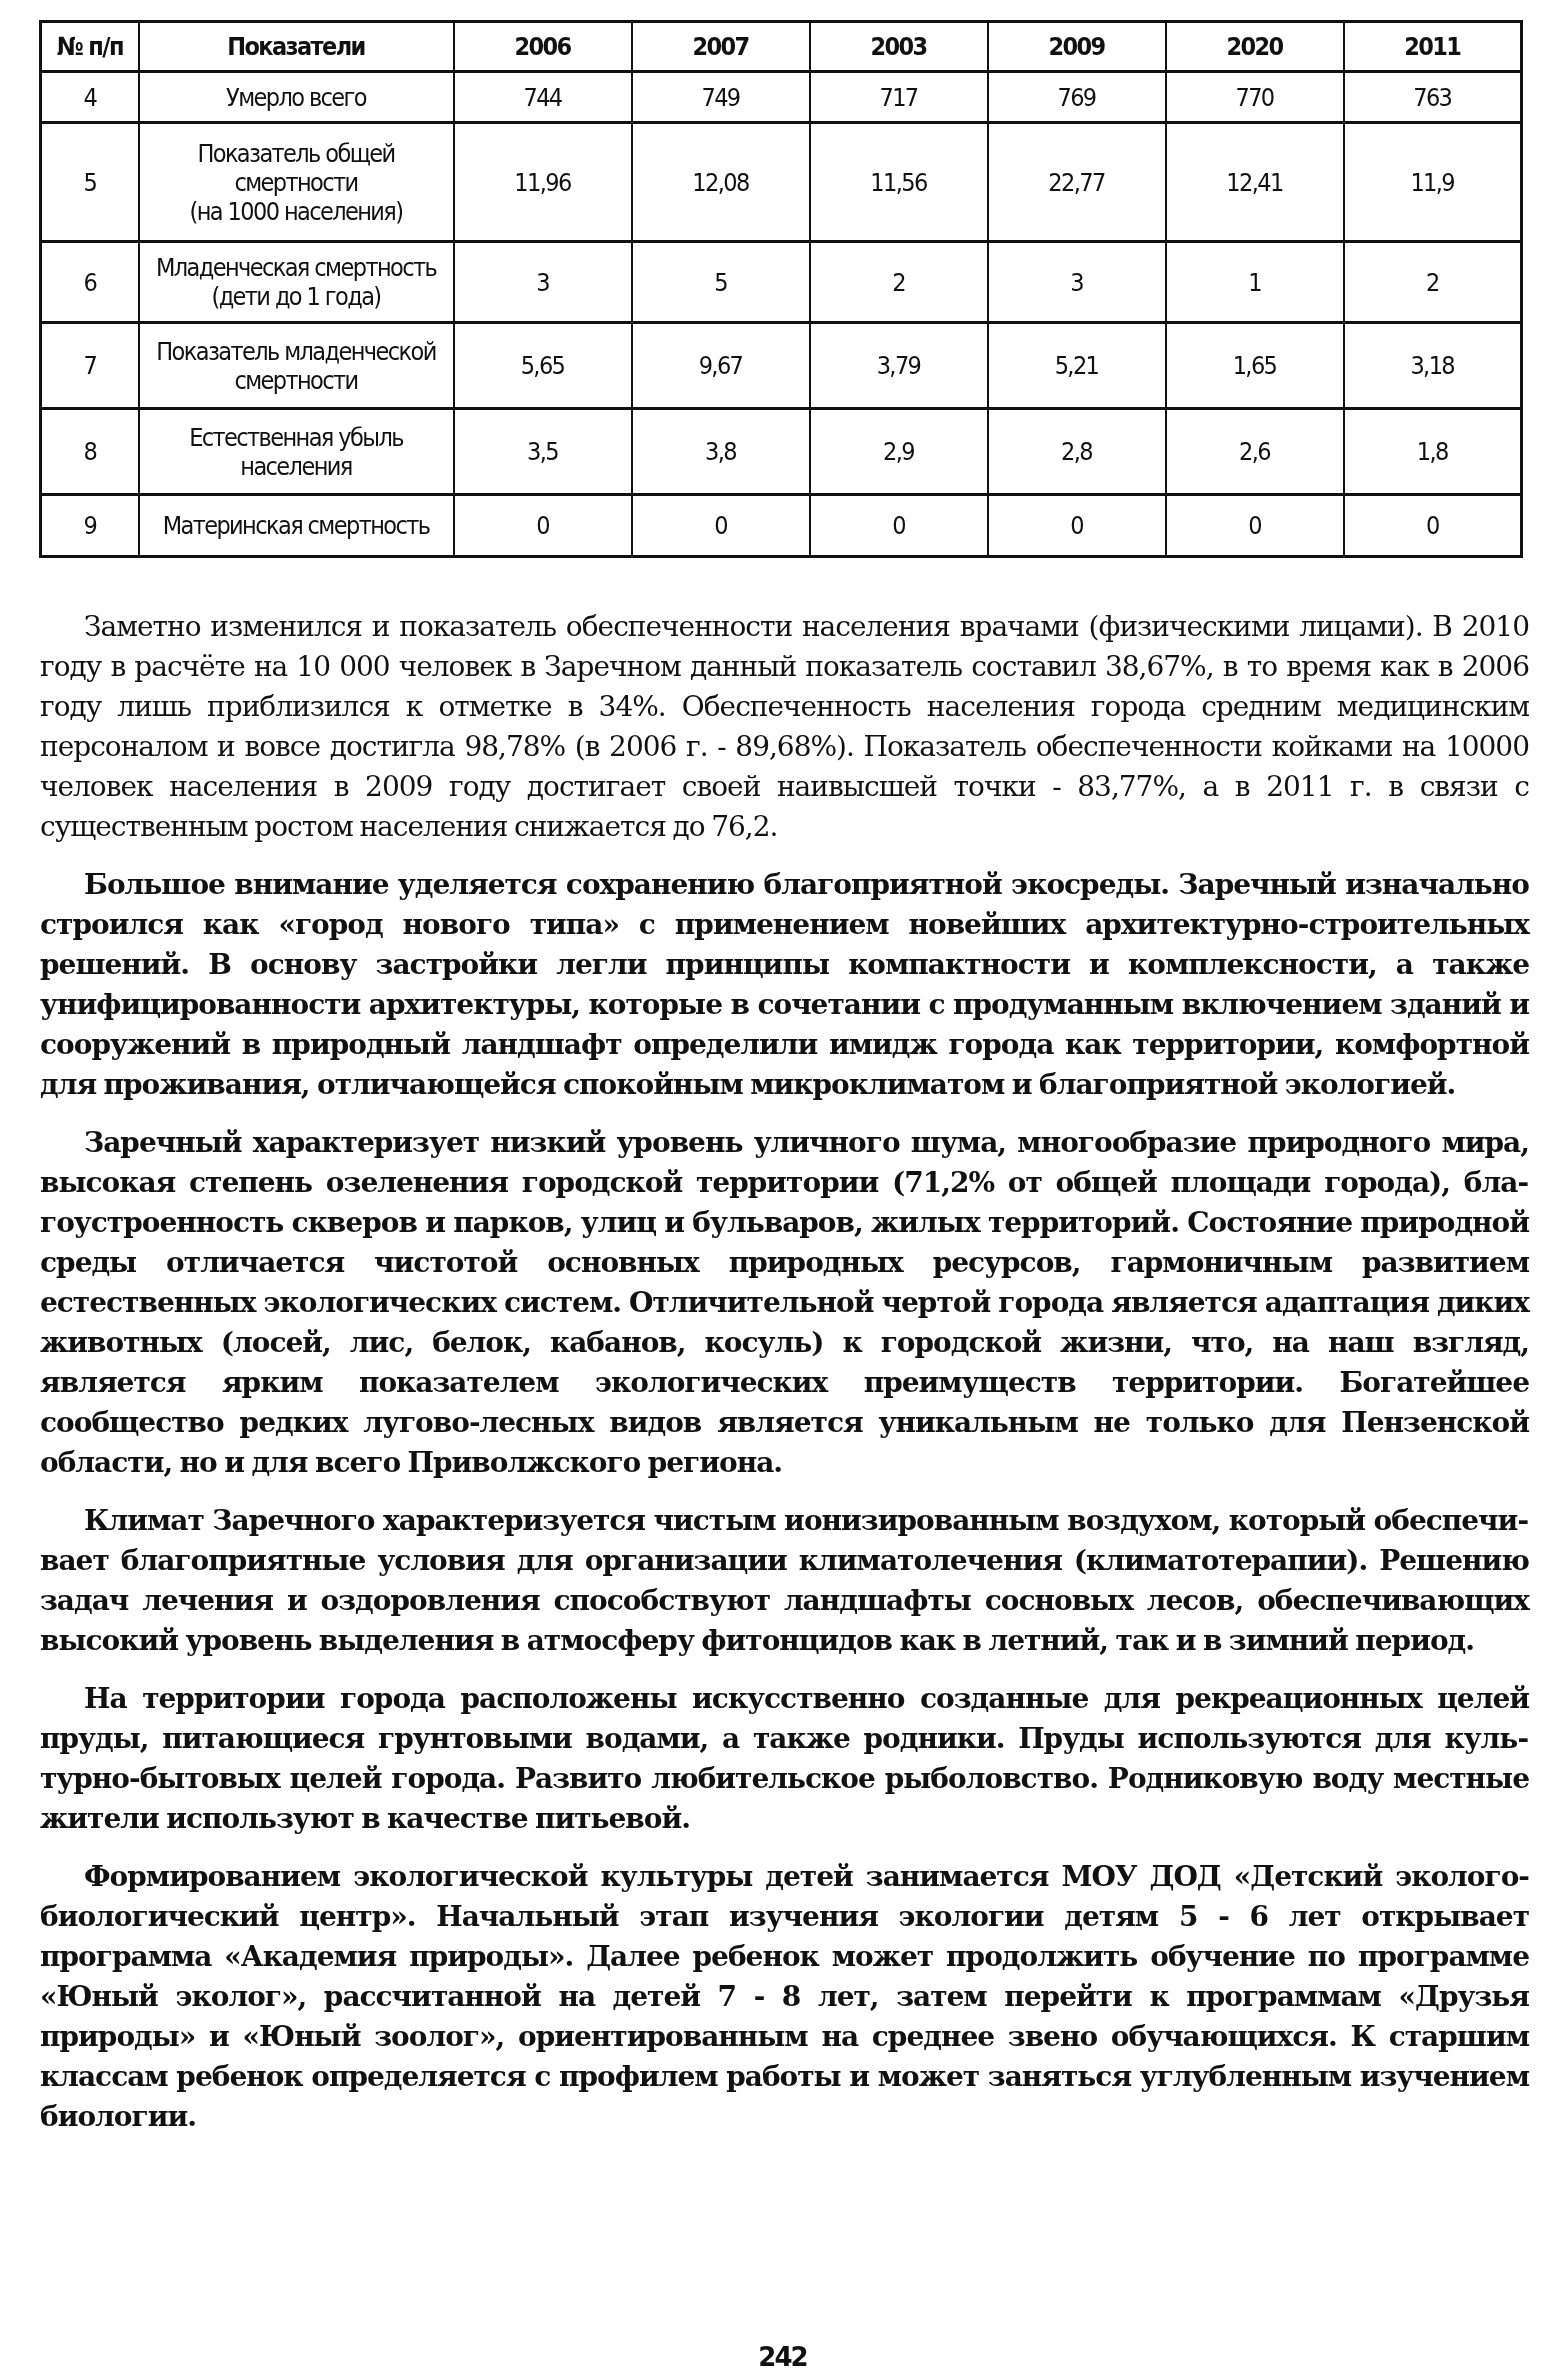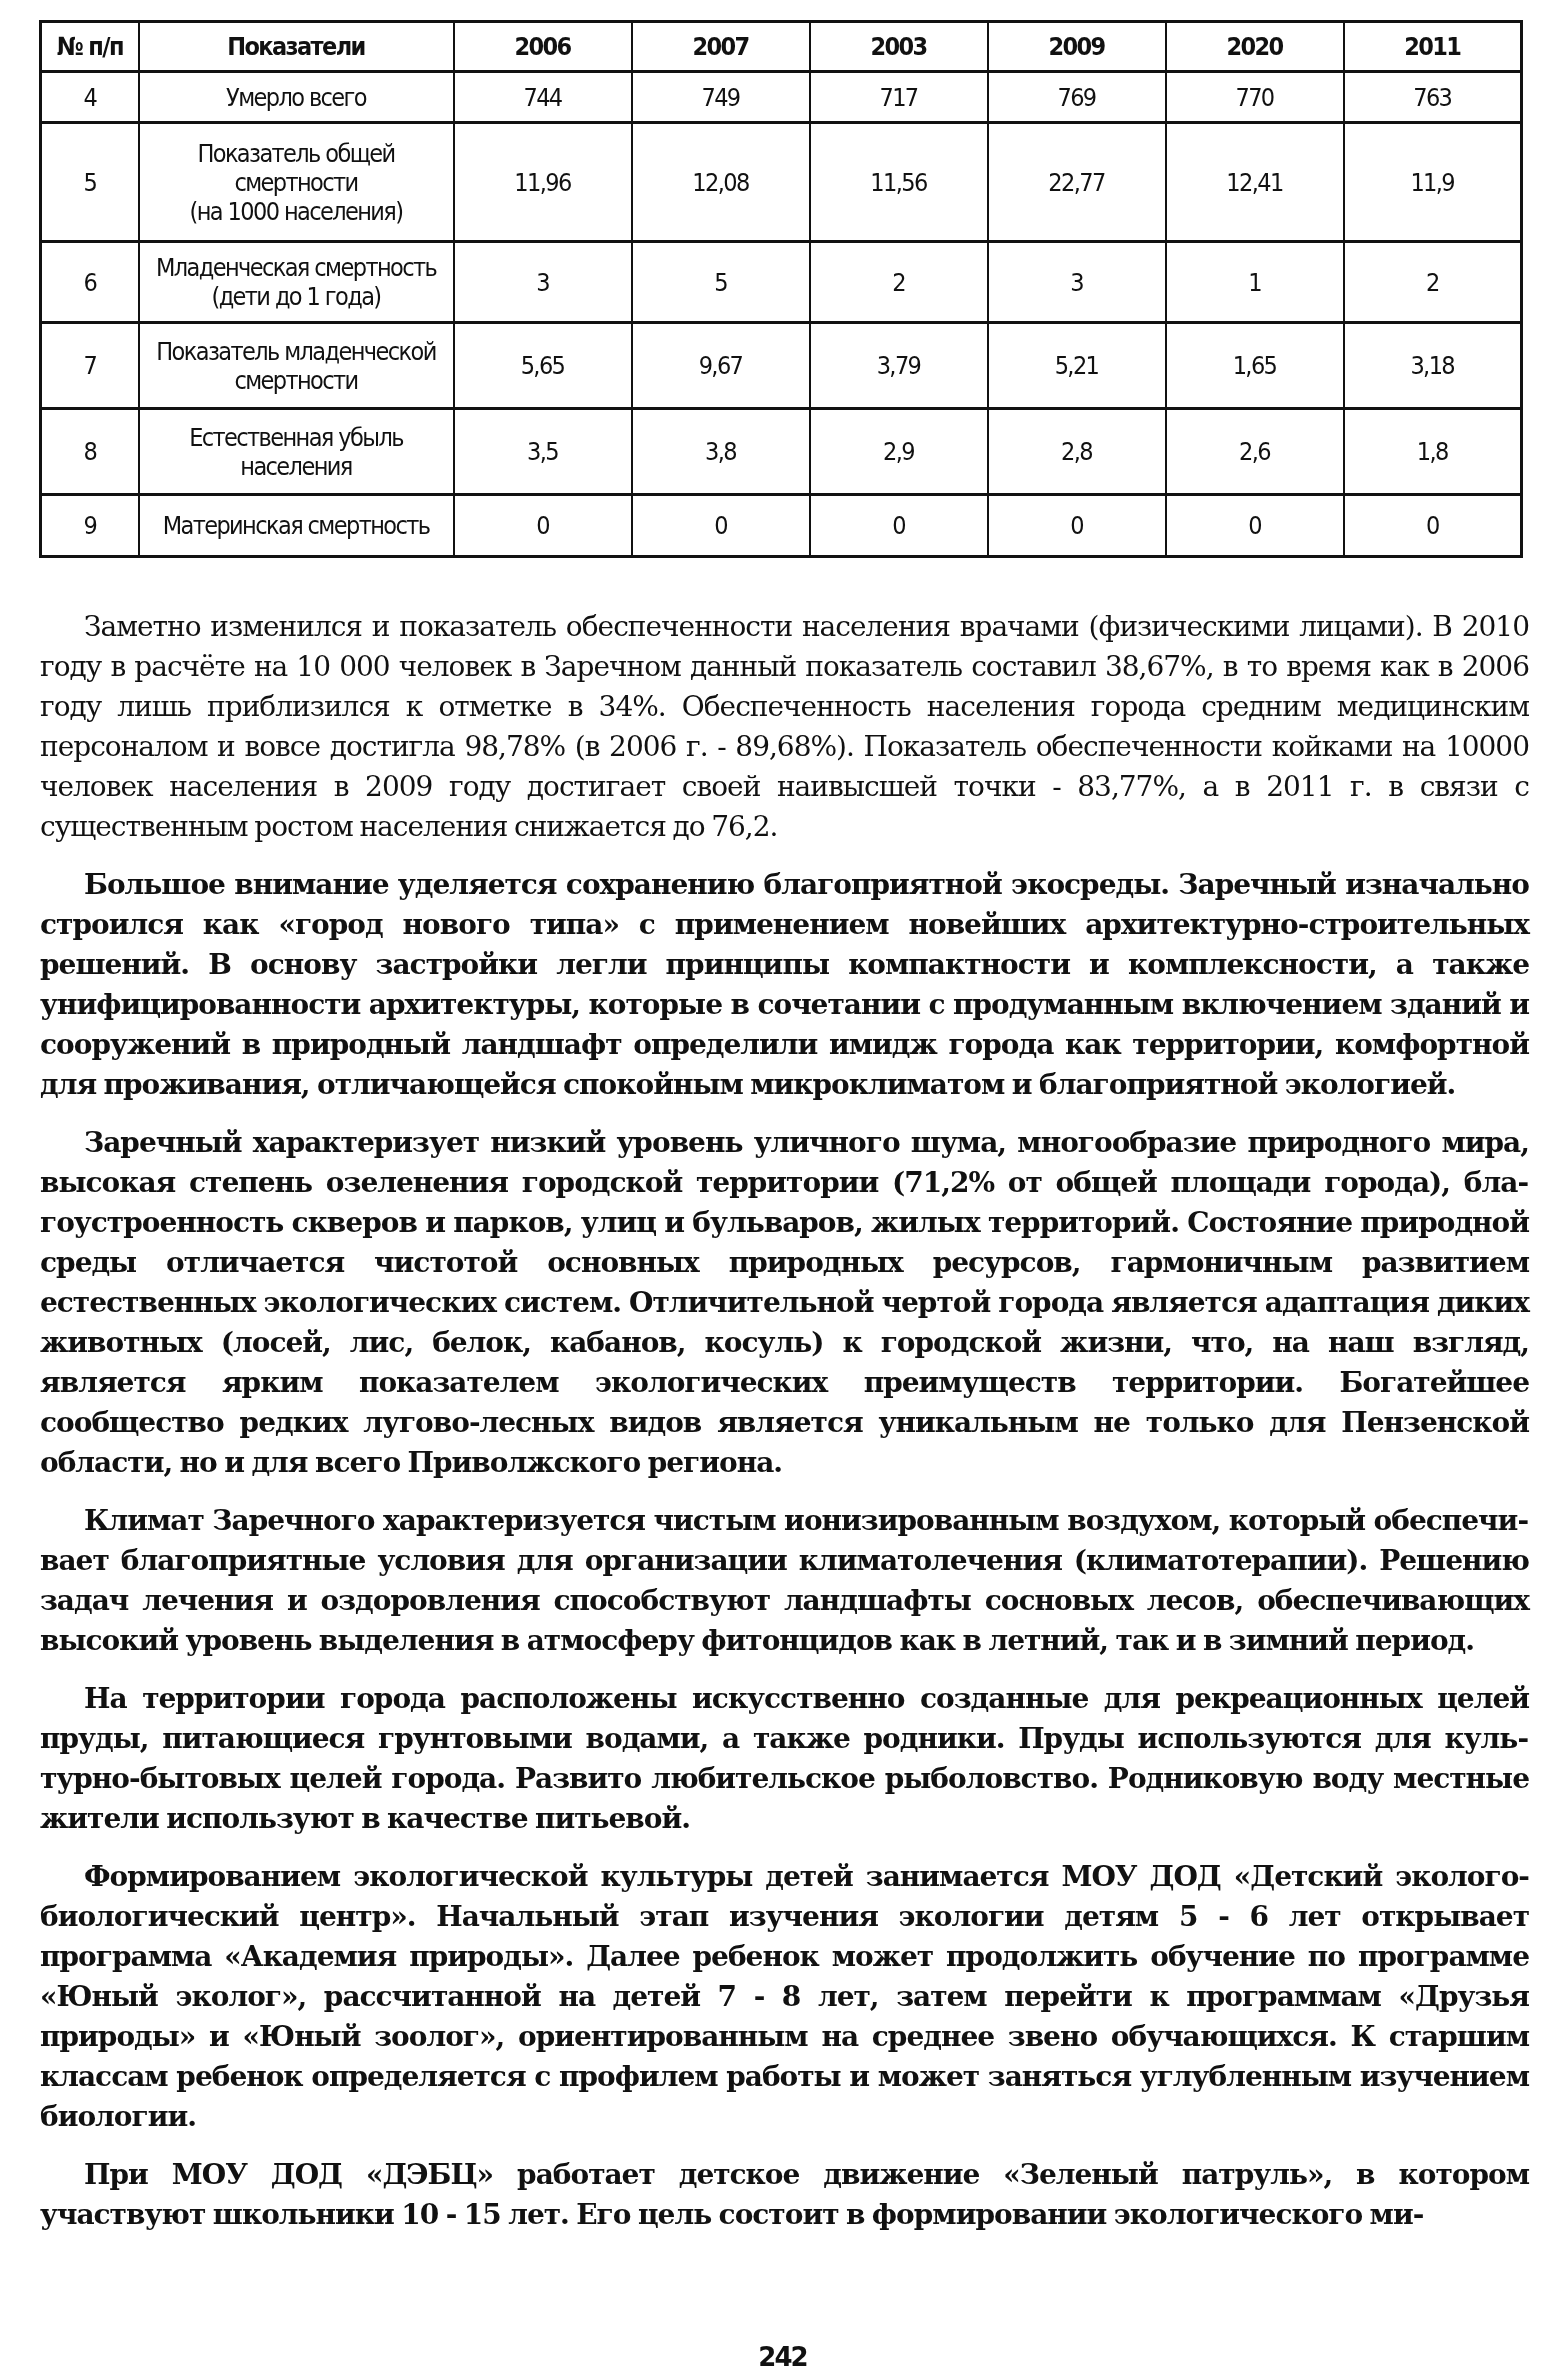--- a/index.html
+++ b/index.html
@@ -130,17 +130,16 @@
   </table>
 </div>
 
 <div class="text">
   <p>Заметно изменился и показатель обеспеченности населения врачами (физическими лицами). В 2010 году в расчёте на 10 000 человек в Заречном данный показатель составил 38,67%, в то время как в 2006 году лишь приблизился к отметке в 34%. Обеспеченность населения города средним медицинским персоналом и вовсе достигла 98,78% (в 2006 г. - 89,68%). Показатель обеспеченности койками на 10000 человек населения в 2009 году до­стигает своей наивысшей точки - 83,77%, а в 2011 г. в связи с существенным ростом насе­ления снижается до 76,2.</p>
   <p>Большое внимание уделяется сохранению благоприятной экосреды. Заречный изна­чально строился как «город нового типа» с применением новейших архитектурно-строи­тельных решений. В основу застройки легли принципы компактности и комплексности, а также унифицированности архитектуры, которые в сочетании с продуманным включе­нием зданий и сооружений в природный ландшафт определили имидж города как терри­тории, комфортной для проживания, отличающейся спокойным микроклиматом и благо­приятной экологией.</p>
   <p>Заречный характеризует низкий уровень уличного шума, многообразие природного мира, высокая степень озеленения городской территории (71,2% от общей площади города), бла­гоустроенность скверов и парков, улиц и бульваров, жилых территорий. Состояние при­родной среды отличается чистотой основных природных ресурсов, гармоничным разви­тием естественных экологических систем. Отличительной чертой города является адапта­ция диких животных (лосей, лис, белок, кабанов, косуль) к городской жизни, что, на наш взгляд, является ярким показателем экологических преимуществ территории. Богатейшее сообщество редких лугово-лесных видов является уникальным не только для Пензенской области, но и для всего Приволжского региона.</p>
   <p>Климат Заречного характеризуется чистым ионизированным воздухом, который обеспечи­вает благоприятные условия для организации климатолечения (климатотерапии). Решению задач лечения и оздоровления способствуют ландшафты сосновых лесов, обеспечивающих высокий уровень выделения в атмосферу фитонцидов как в летний, так и в зимний период.</p>
   <p>На территории города расположены искусственно созданные для рекреационных целей пруды, питающиеся грунтовыми водами, а также родники. Пруды используются для куль­турно-бытовых целей города. Развито любительское рыболовство. Родниковую воду мест­ные жители используют в качестве питьевой.</p>
   <p>Формированием экологической культуры детей занимается МОУ ДОД «Детский эко­лого-биологический центр». Начальный этап изучения экологии детям 5 - 6 лет откры­вает программа «Академия природы». Далее ребенок может продолжить обучение по про­грамме «Юный эколог», рассчитанной на детей 7 - 8 лет, затем перейти к программам «Друзья природы» и «Юный зоолог», ориентированным на среднее звено обучающихся. К старшим классам ребенок определяется с профилем работы и может заняться углублен­ным изучением биологии.</p>
-  <p>При МОУ ДОД «ДЭБЦ» работает детское движение «Зеленый патруль», в котором участвуют школьники 10 - 15 лет. Его цель состоит в формировании экологического ми-</p>
 </div>
 
 <div class="page-number">242</div>
 
 
 </body></html>

